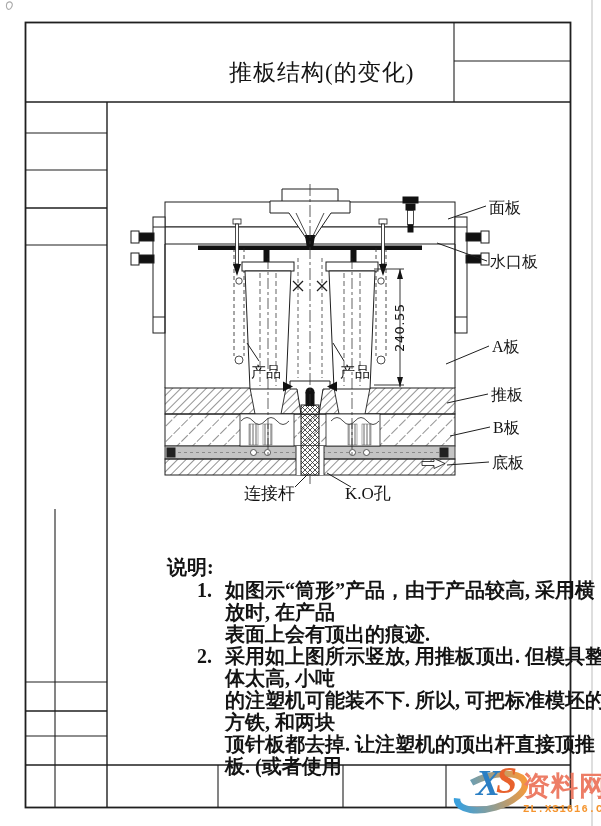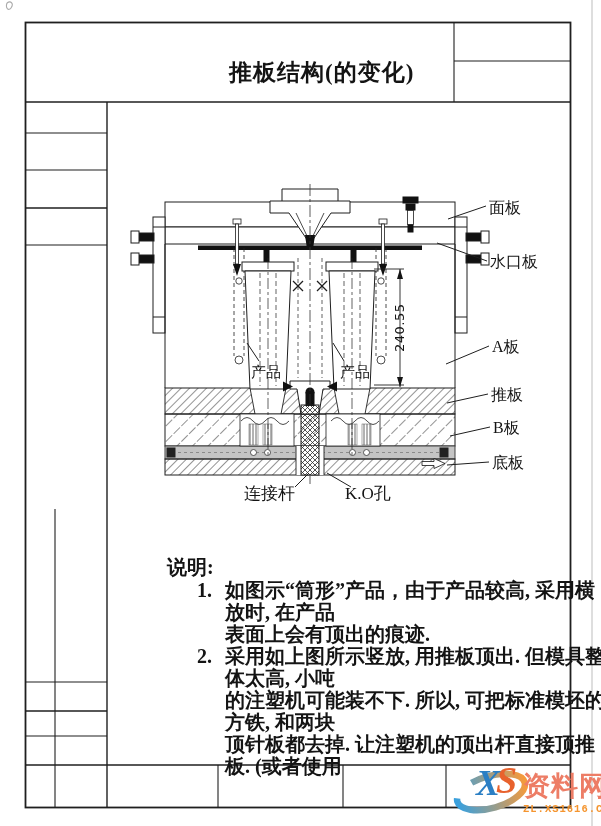--- a/index.html
+++ b/index.html
@@ -2,21 +2,21 @@
 <html><head>
 <meta charset="utf-8">
 <style>
   html,body{margin:0;padding:0;background:#ffffff;}
   .page{position:relative;width:601px;height:826px;background:#ffffff;overflow:hidden;
         font-family:"Liberation Serif","DejaVu Serif",serif;color:#141414;}
   svg.draw{position:absolute;left:0;top:0;}
   svg text{font-family:"Liberation Serif","DejaVu Serif",serif;fill:#141414;}
   svg text.dim{font-family:"DejaVu Sans",sans-serif;fill:#161616;}
   .title{position:absolute;left:229px;top:57px;white-space:nowrap;
-         font-size:23px;font-weight:700;letter-spacing:1px;}
+         font-size:23px;font-weight:400;letter-spacing:1px;}
   .notes{position:absolute;left:128px;top:556px;width:438px;
          font-size:20px;font-weight:600;line-height:22px;margin-left:39px;}
   .n-head{margin-bottom:1px;}
   .n-item{position:relative;padding-left:58px;}
   .n-num{position:absolute;left:30px;top:0;}
   .watermark{position:absolute;left:450px;top:760px;width:151px;height:64px;}
   .wm-ring{position:absolute;left:2px;top:4px;}
   .wm-x{position:absolute;left:26px;top:2px;font-style:italic;font-weight:700;
         font-size:36px;color:#2b7fc4;font-family:"Liberation Serif",serif;}
   .wm-s{position:absolute;left:46px;top:-2px;font-style:italic;font-weight:700;

